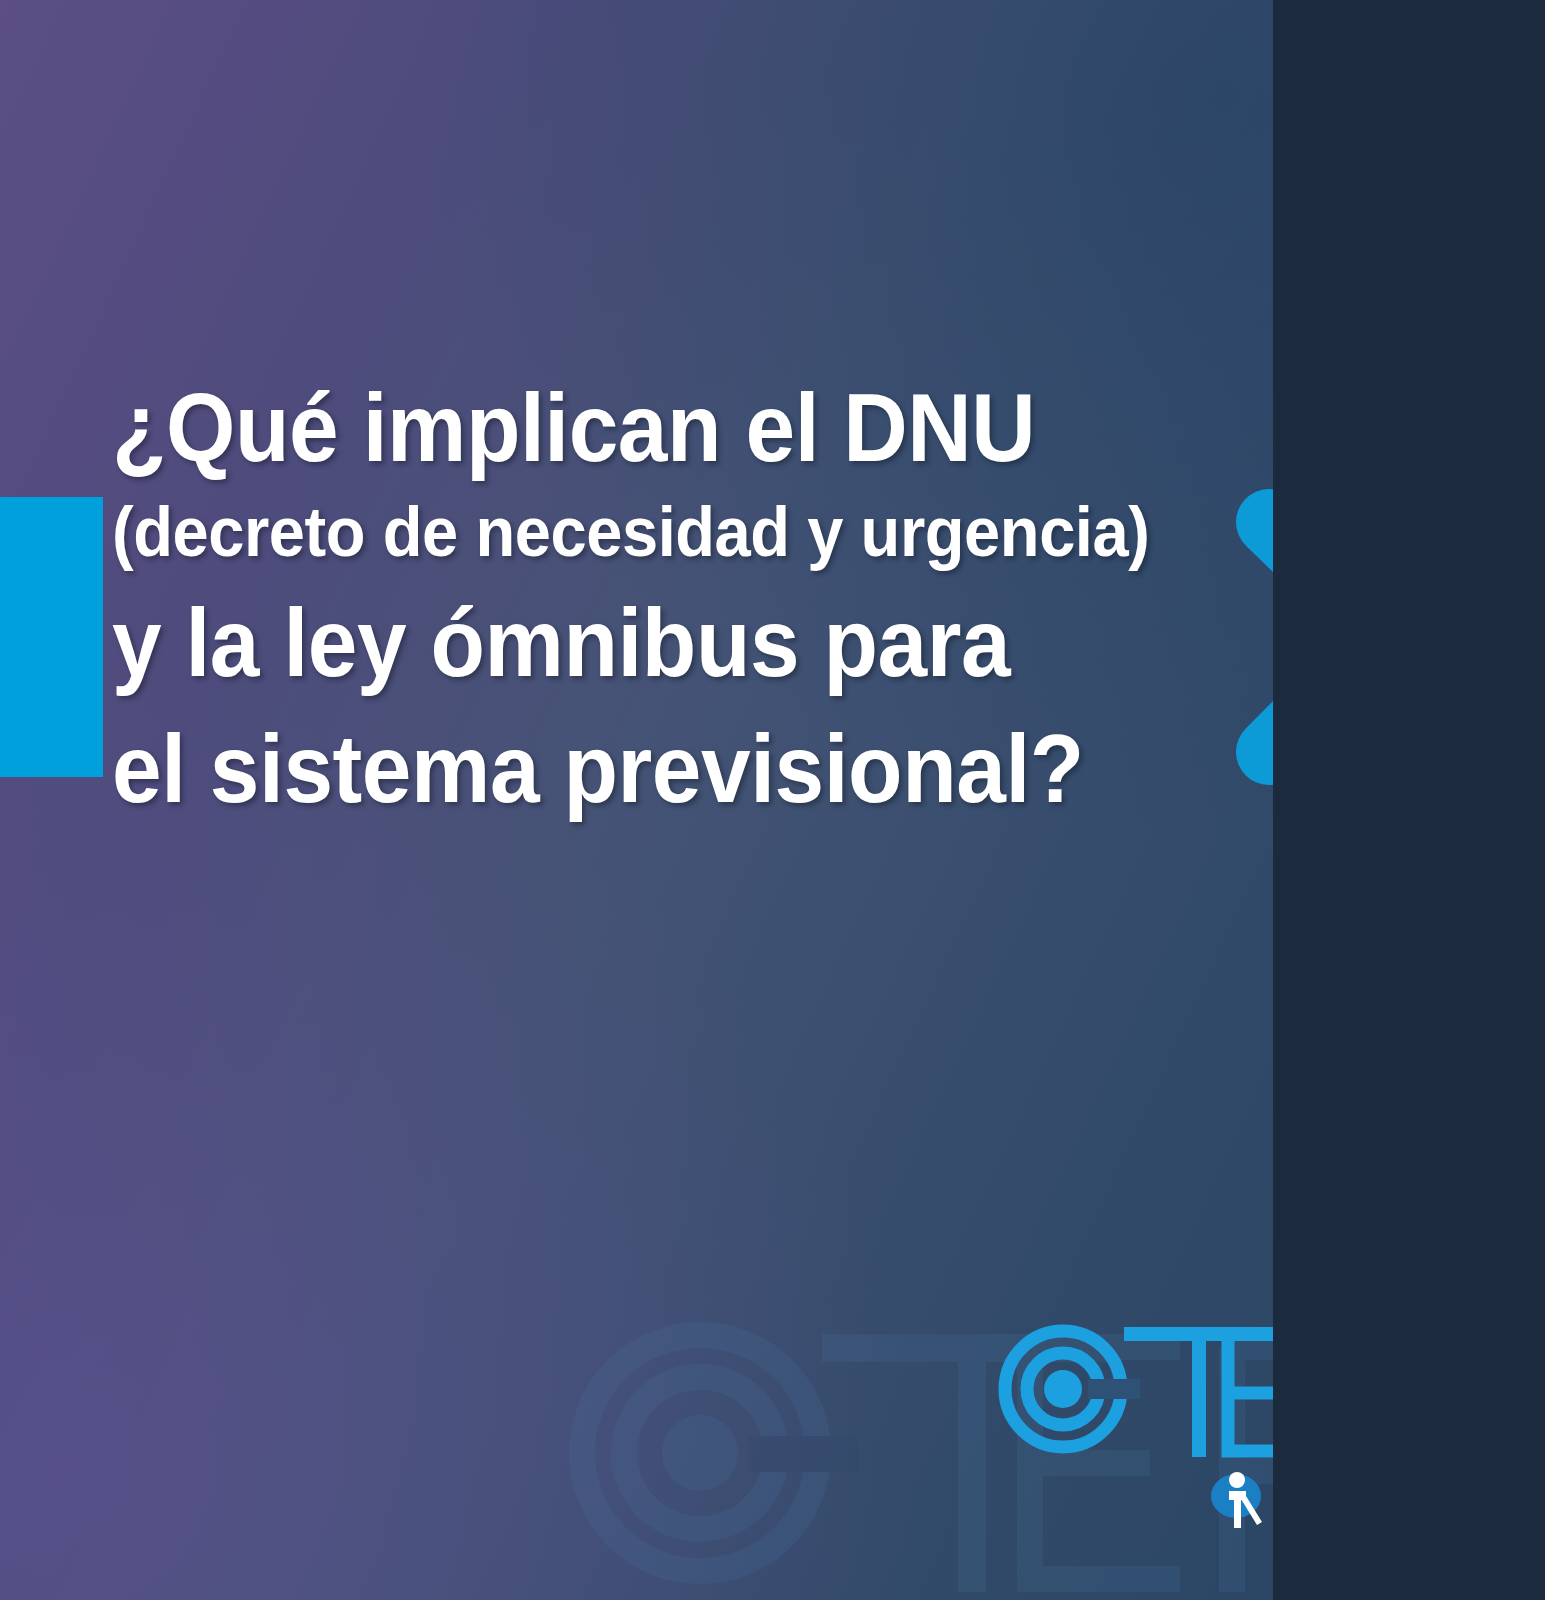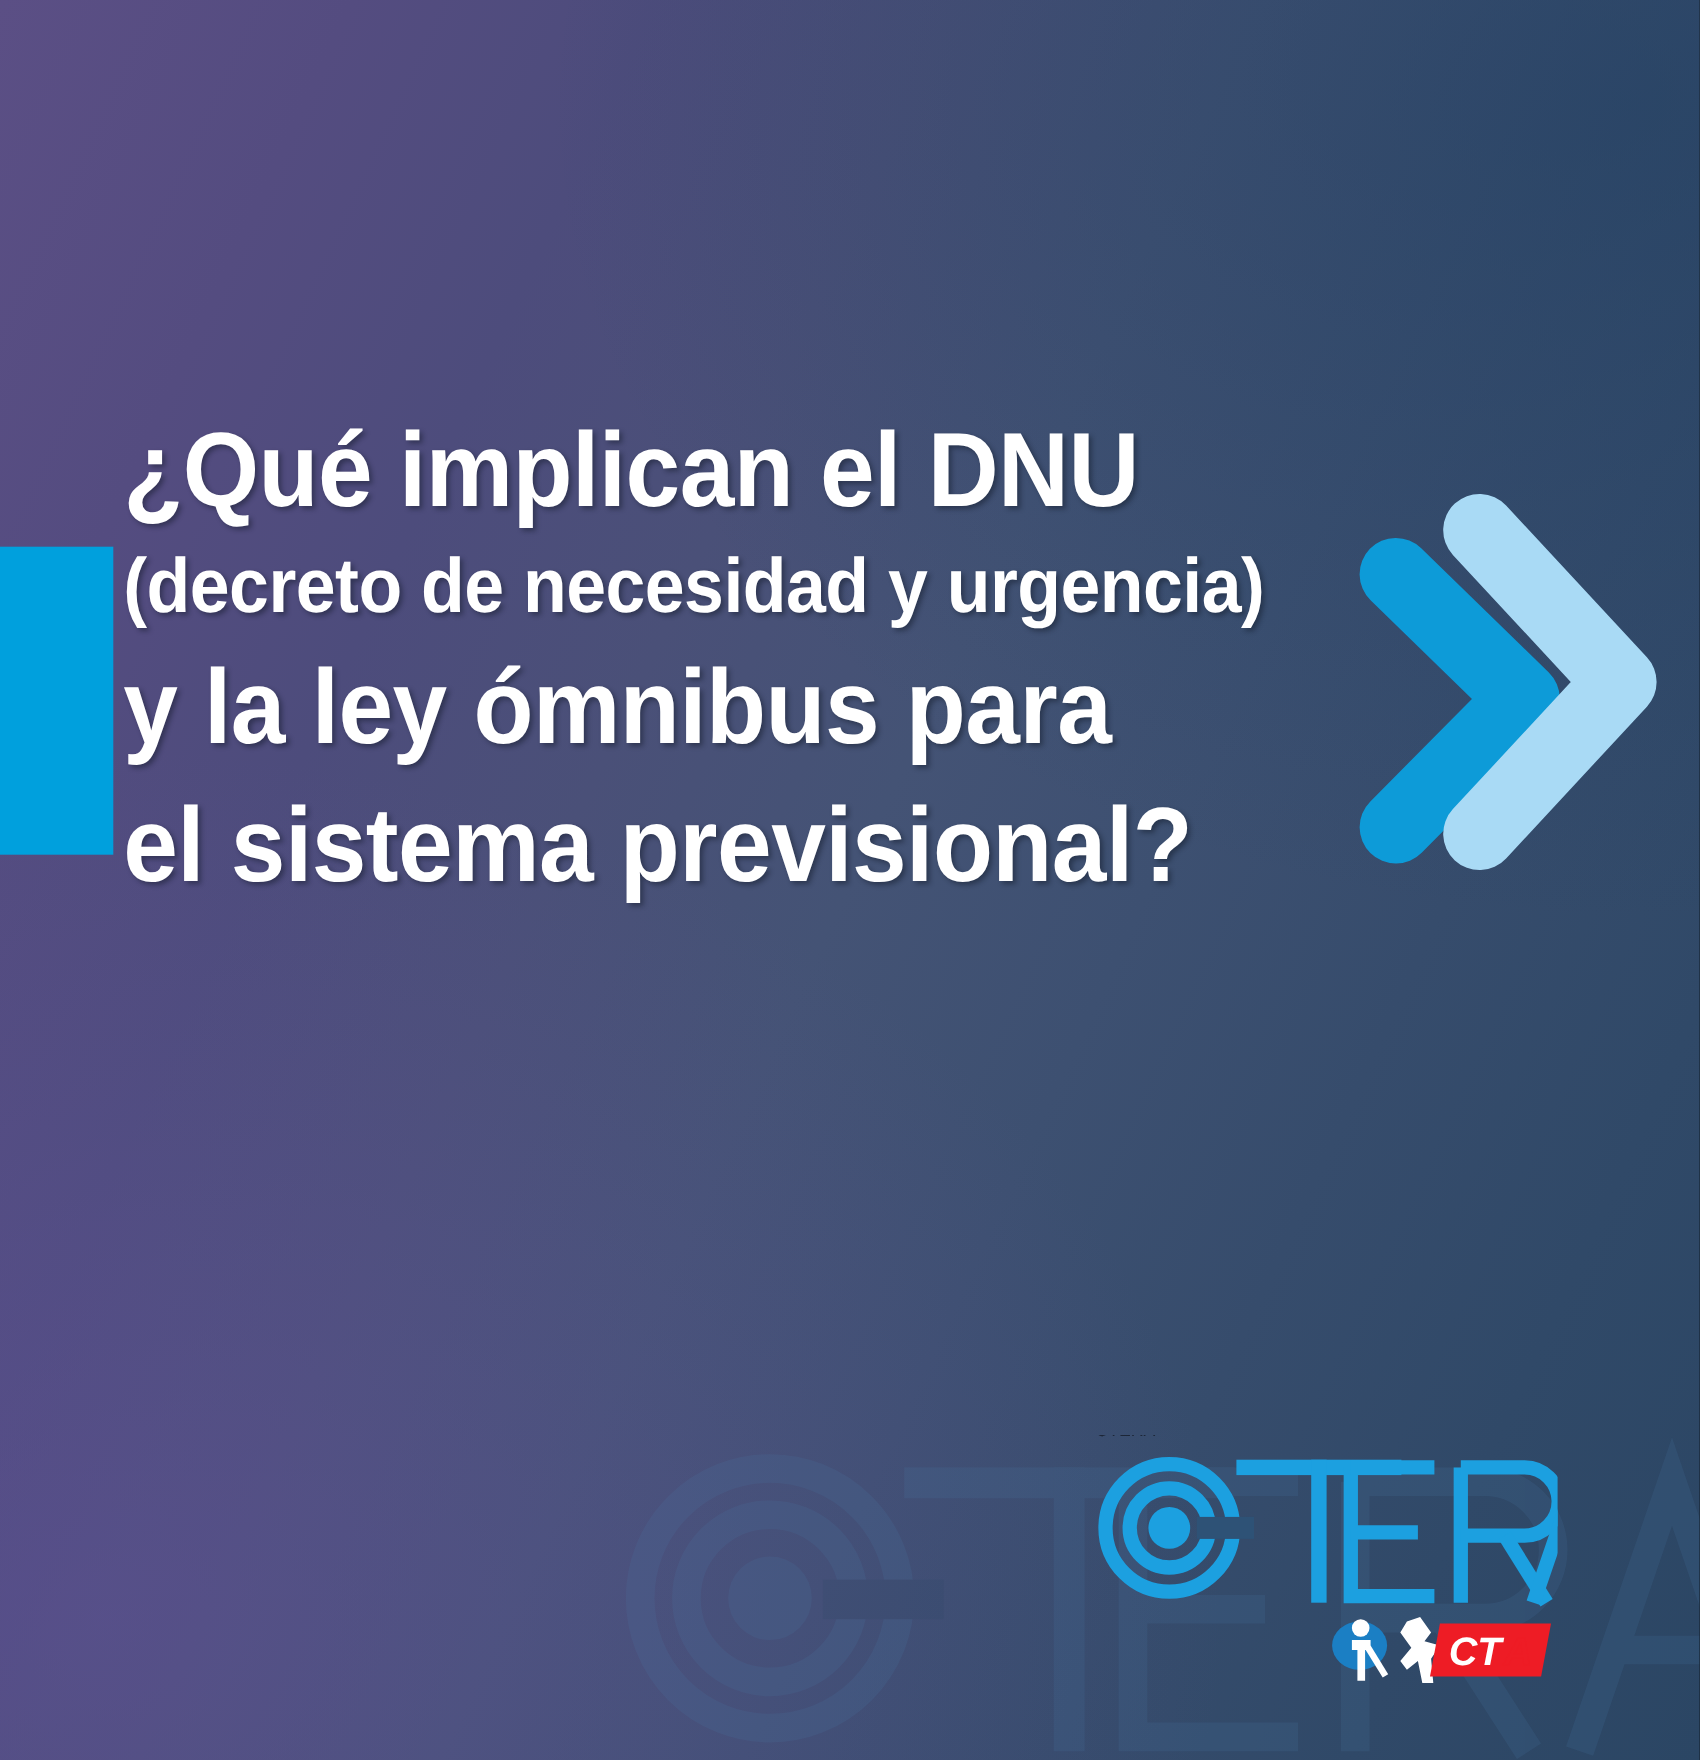--- a/index.html
+++ b/index.html
@@ -2,21 +2,21 @@
 <html><head>
 <meta charset="utf-8">
 <style>
   html, body {
     margin: 0;
     padding: 0;
     background: #1b2a3d;
   }
   #poster {
     position: relative;
-    width: 1545px;
+    width: 1273px;
     height: 1600px;
     overflow: hidden;
     font-family: "Liberation Sans", sans-serif;
     
     background:
       linear-gradient(115deg,
         #5b4f85 0%,
         #544c80 14%,
         #4d4c7c 26%,
         #4a5078 38%,

